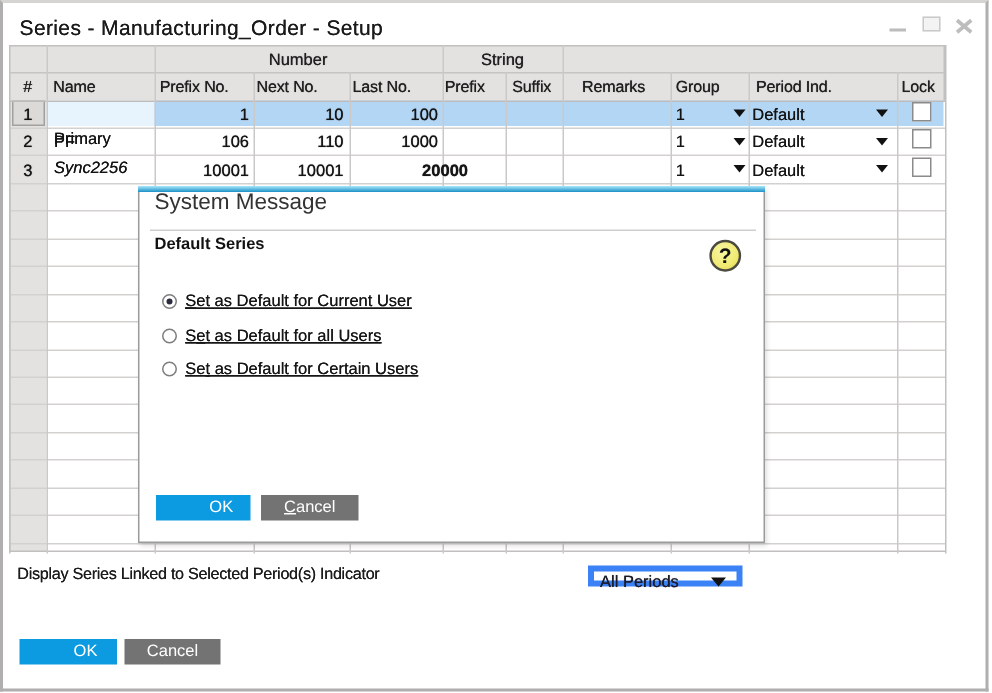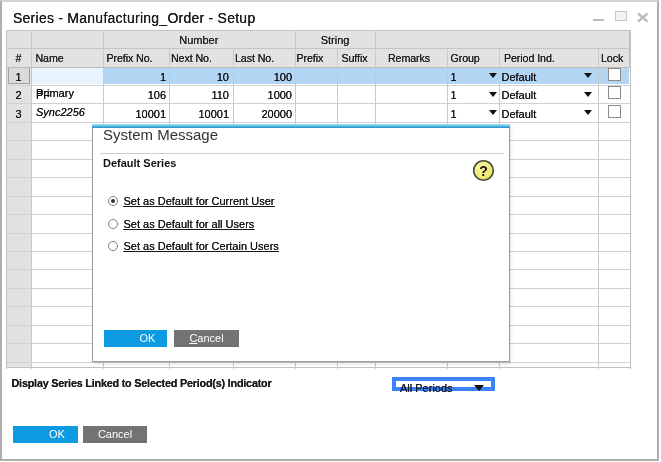--- a/index.html
+++ b/index.html
@@ -38,21 +38,21 @@
 
   .cellL { position:absolute; font-size:11px; color:#141414; line-height:13px; white-space:nowrap; text-shadow:0 0 0.4px #141414; }
   .cellR { position:absolute; font-size:11px; color:#141414; line-height:13px; text-align:right; white-space:nowrap; text-shadow:0 0 0.55px #141414; }
   .cellC { position:absolute; font-size:11px; color:#141414; line-height:13px; text-align:center; white-space:nowrap; text-shadow:0 0 0.55px #141414; }
 
   .darr { position:absolute; width:0; height:0; border-left:4.5px solid transparent;
           border-right:4.5px solid transparent; border-top:5px solid #111; }
   .chk { position:absolute; left:605.5px; width:13px; height:13px; border:1px solid #8b8b8b; background:#fff; }
 
   
-  .flabel { position:absolute; left:9.5px; top:375px; font-size:10.8px; letter-spacing:-0.2px; color:#1c1c1c; text-shadow:0 0 0.4px #1c1c1c;font-weight:bold; }
+  .flabel { position:absolute; left:9.5px; top:375px; font-size:10.8px; letter-spacing:-0.2px; color:#1c1c1c; text-shadow:0 0 0.4px #1c1c1c; }
   .combo { position:absolute; left:390px; top:375px; width:103px; height:14px;
            border:4px solid #3b82f6; background:#fff; }
   .combo .txt { position:absolute; left:4px; top:0.5px; font-size:11px; color:#1c1c28; text-shadow:0 0 0.45px #1c1c28; }
   .combo .arr { position:absolute; right:7px; top:4px; width:0; height:0;
                 border-left:5.5px solid transparent; border-right:5.5px solid transparent; border-top:6px solid #111; }
 
   .btn { position:absolute; font-size:11px; color:#fff; text-align:center; }
   .blue { background:#0c9ae0;padding-left:24px; }
   .gray { background:#737373; }
 
@@ -152,21 +152,21 @@
   <div class="cellL" style="left:448.5px; top:87.3px;">1</div>
   <div class="darr" style="left:486.5px; top:89.5px;"></div>
   <div class="cellL" style="left:499.5px; top:87.3px;">Default</div>
   <div class="darr" style="left:582px; top:89.5px;"></div>
   <div class="chk" style="top:84px;"></div>
 
   <div class="cellC" style="left:4px; top:105.8px; width:25px;">3</div>
   <div class="cellL" style="left:34px; top:104px;font-style:italic;">Sync2256</div>
   <div class="cellR" style="left:100.5px; top:105.8px; width:63.5px;">10001</div>
   <div class="cellR" style="left:167px; top:105.8px; width:60px;">10001</div>
-  <div class="cellR" style="left:231px; top:105.8px; width:59px;">20000</div>
+  <div class="cellR" style="left:231px; top:105.8px; width:79px;font-weight:bold;">20000</div>
   <div class="cellL" style="left:448.5px; top:105.8px;">1</div>
   <div class="darr" style="left:486.5px; top:108px;"></div>
   <div class="cellL" style="left:499.5px; top:105.8px;">Default</div>
   <div class="darr" style="left:582px; top:108px;"></div>
   <div class="chk" style="top:102.5px;"></div>
 
   <div class="flabel">Display Series Linked to Selected Period(s) Indicator</div>
   <div class="combo">
     <div class="txt">All Periods</div>
     <div class="arr"></div>

